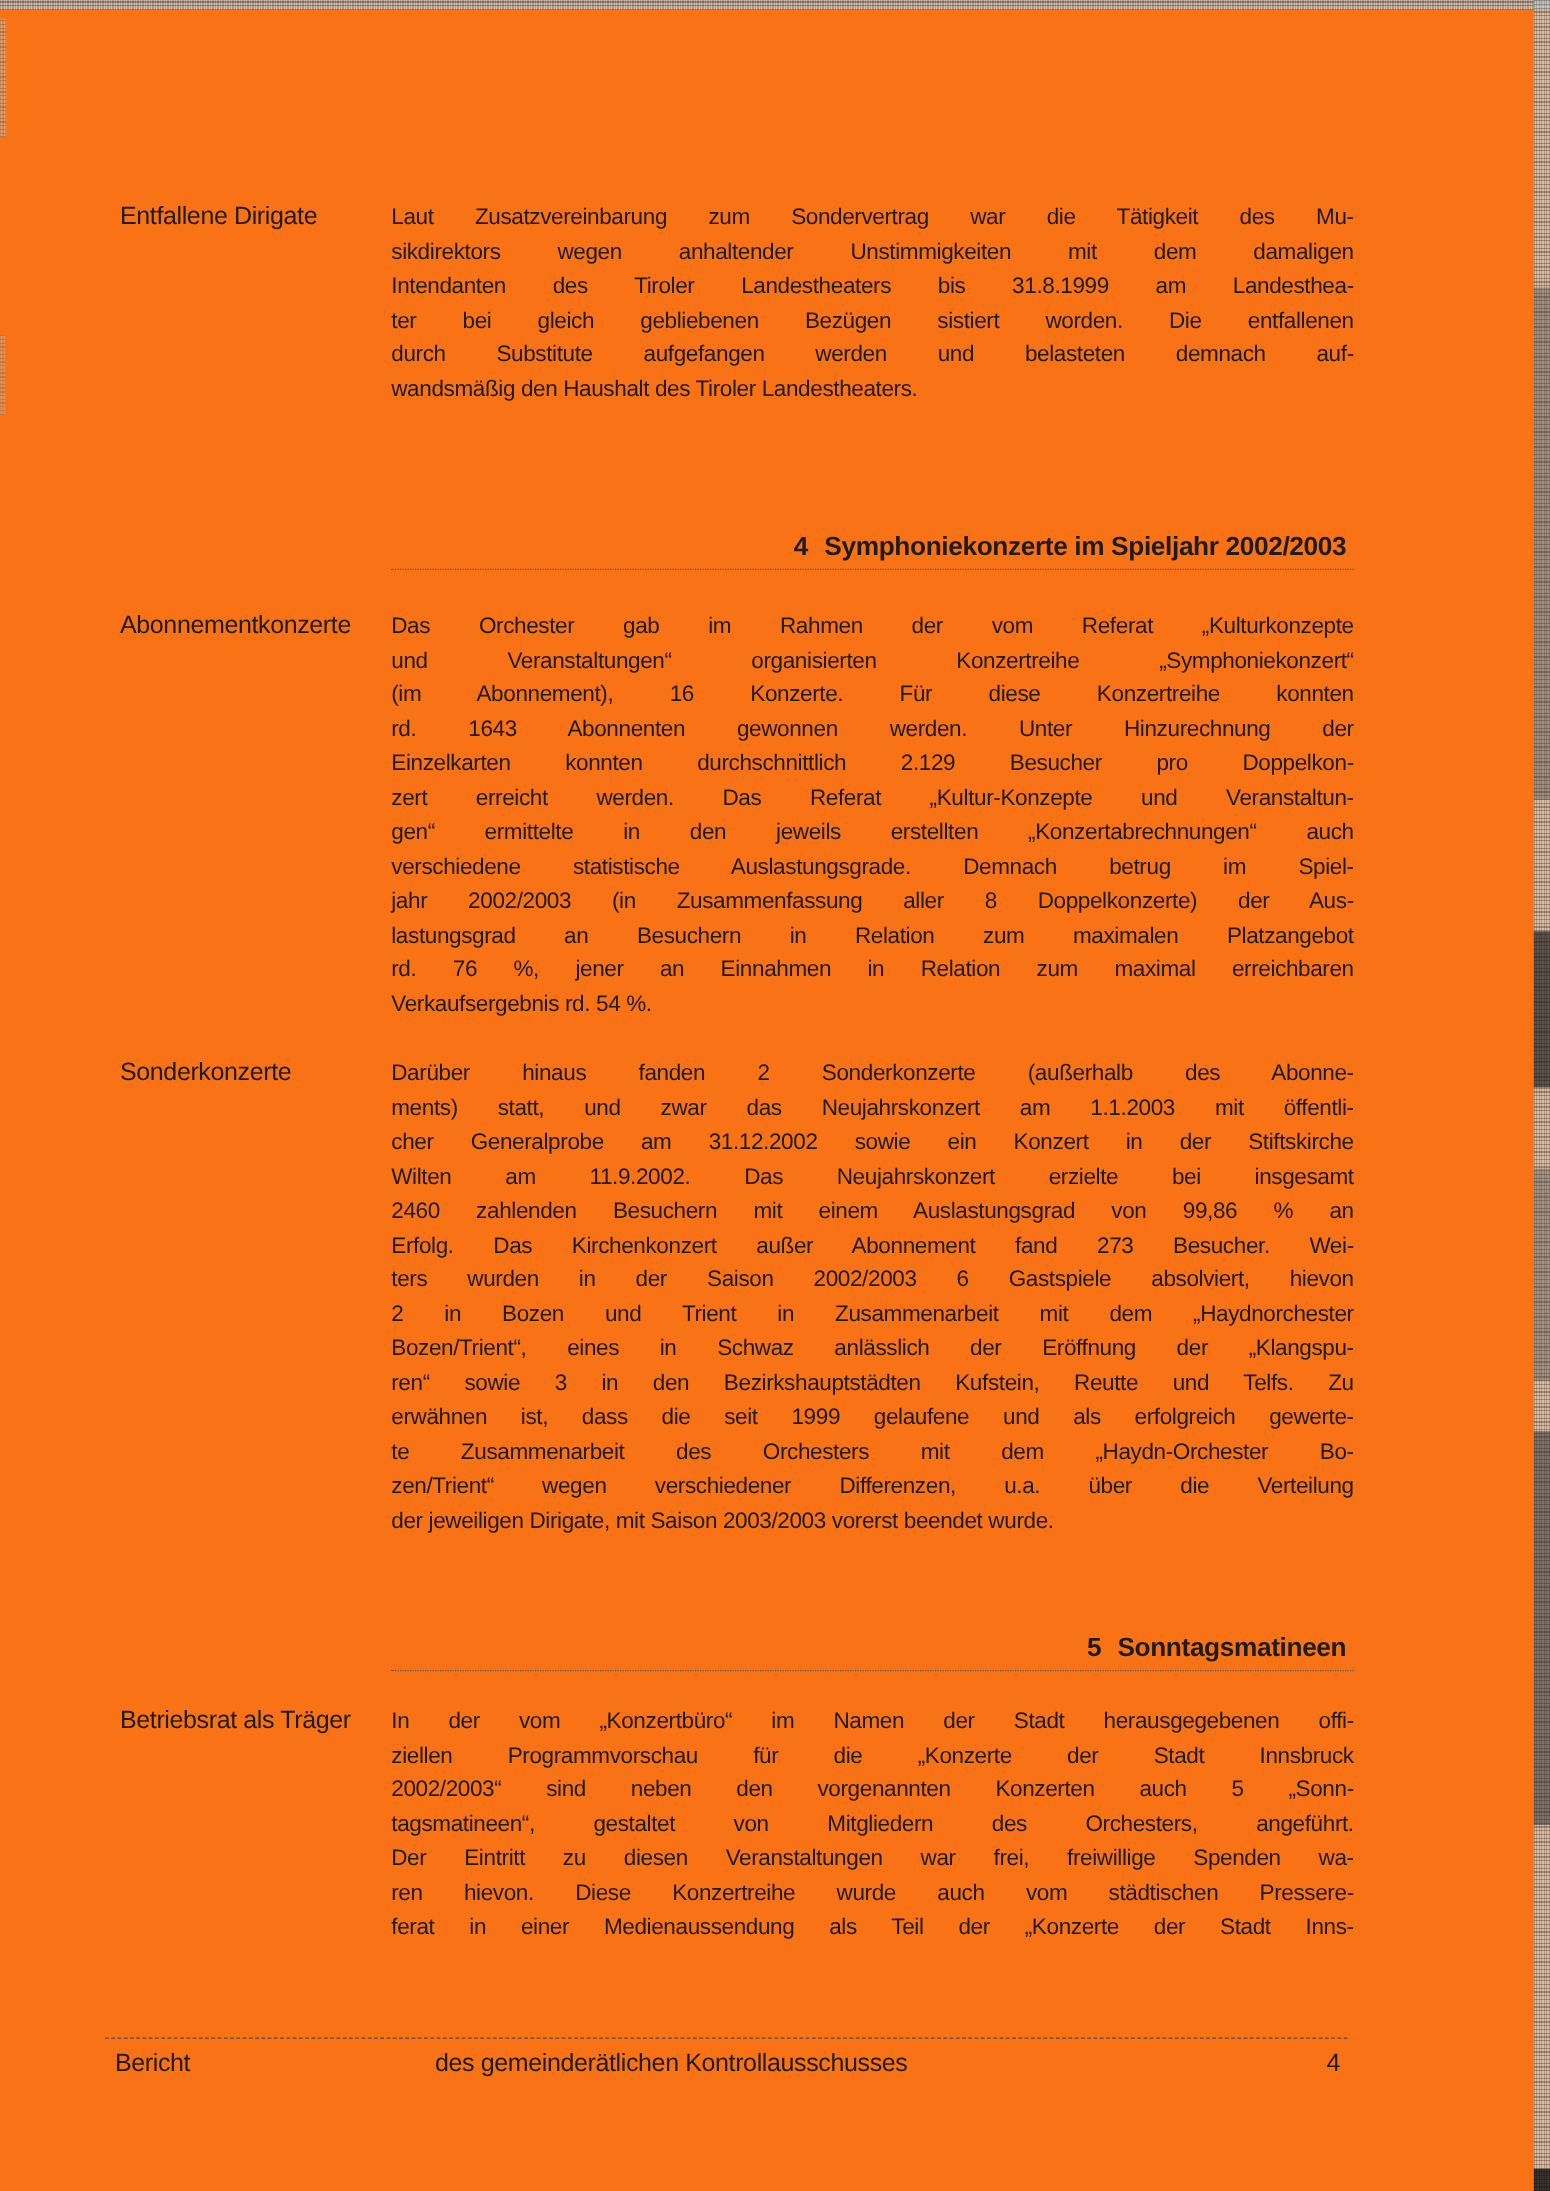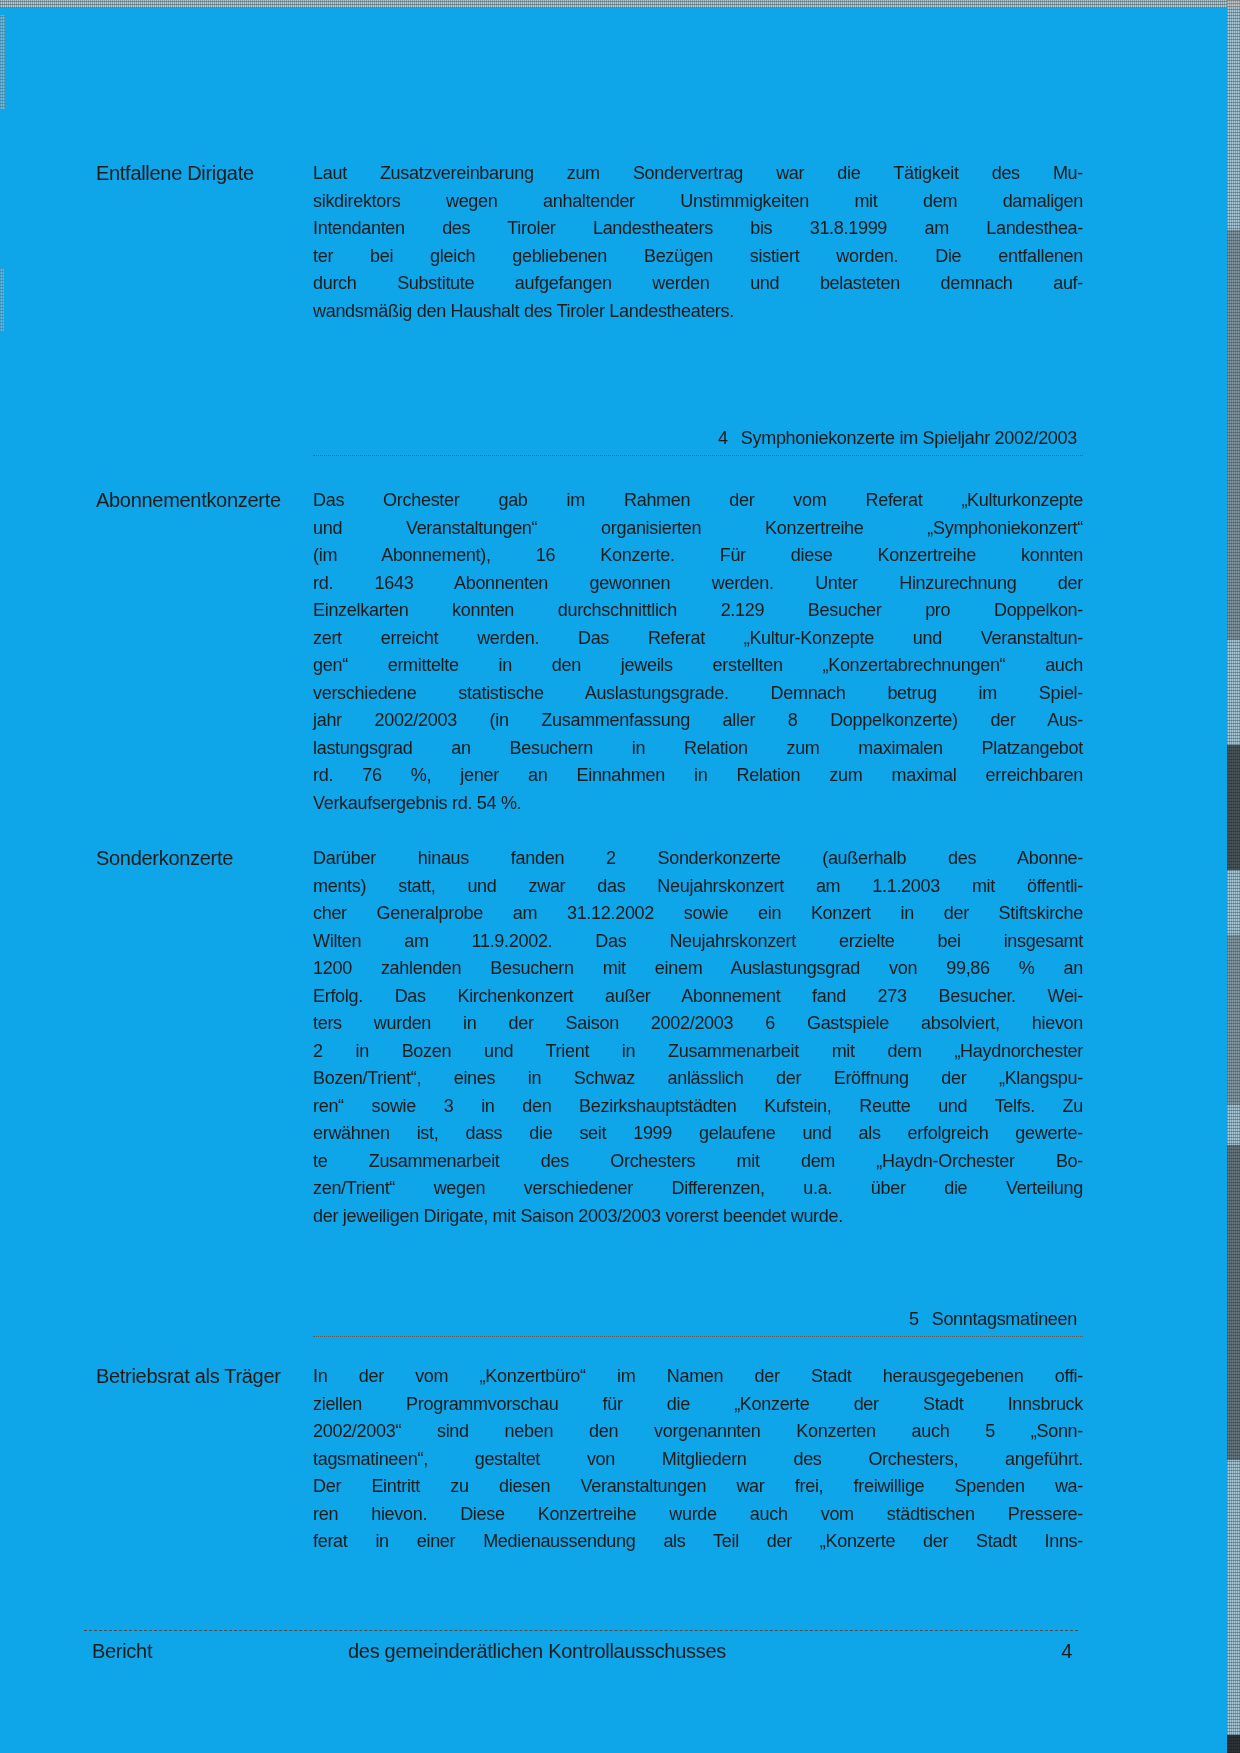--- a/index.html
+++ b/index.html
@@ -1,19 +1,19 @@
 <!DOCTYPE html>
 <html><head>
 <meta charset="utf-8">
 <style>
   html,body{margin:0;padding:0;background:#e9e9e9;}
   .page{
     position:relative;
     width:1240px;height:1753px;
-    background:#0ea5e9;
+    background:#f97316;
     font-family:"Liberation Sans", sans-serif;
     color:#1c1c1c;
     overflow:hidden;
     margin:0 auto;
   }
   
   .noise{
     background-color:#cfcfcf;
     background-image:
       repeating-linear-gradient(0deg, rgba(20,20,20,.35) 0 1px, transparent 1px 3px),
@@ -40,21 +40,21 @@
     font-size:18px;letter-spacing:-0.3px;
   }
   .line{
     line-height:27.5px;
     text-align:justify;
     text-align-last:justify;
   }
   .line.last{text-align-last:left;}
   .heading{
     position:absolute;left:313px;width:770px;margin:0;
-    font-size:18px;font-weight:normal;letter-spacing:-0.3px;
+    font-size:21px;font-weight:bold;letter-spacing:-0.3px;
     text-align:right;line-height:26px;
     border-bottom:1px dotted #5a5a5a;
     padding:0 6px 4px 0;
     box-sizing:border-box;
   }
   .heading .h-num{margin-right:13px;}
   .footer{
     position:absolute;left:84px;top:1630px;width:994px;
     border-top:1px dashed #4d4d4d;
     padding-top:9px;
@@ -113,21 +113,21 @@
       </div>
   </section>
 
   <section class="row" style="top:845px">
     <div class="margin-label">Sonderkonzerte</div>
     <div class="body-text">
         <div class="line">Darüber hinaus fanden 2 Sonderkonzerte (außerhalb des Abonne-</div>
         <div class="line">ments) statt, und zwar das Neujahrskonzert am 1.1.2003 mit öffentli-</div>
         <div class="line">cher Generalprobe am 31.12.2002 sowie ein Konzert in der Stiftskirche</div>
         <div class="line">Wilten am 11.9.2002. Das Neujahrskonzert erzielte bei insgesamt</div>
-        <div class="line">1200 zahlenden Besuchern mit einem Auslastungsgrad von 99,86 % an</div>
+        <div class="line">2460 zahlenden Besuchern mit einem Auslastungsgrad von 99,86 % an</div>
         <div class="line">Erfolg. Das Kirchenkonzert außer Abonnement fand 273 Besucher. Wei-</div>
         <div class="line">ters wurden in der Saison 2002/2003 6 Gastspiele absolviert, hievon</div>
         <div class="line">2 in Bozen und Trient in Zusammenarbeit mit dem „Haydnorchester</div>
         <div class="line">Bozen/Trient“, eines in Schwaz anlässlich der Eröffnung der „Klangspu-</div>
         <div class="line">ren“ sowie 3 in den Bezirkshauptstädten Kufstein, Reutte und Telfs. Zu</div>
         <div class="line">erwähnen ist, dass die seit 1999 gelaufene und als erfolgreich gewerte-</div>
         <div class="line">te Zusammenarbeit des Orchesters mit dem „Haydn-Orchester Bo-</div>
         <div class="line">zen/Trient“ wegen verschiedener Differenzen, u.a. über die Verteilung</div>
         <div class="line last">der jeweiligen Dirigate, mit Saison 2003/2003 vorerst beendet wurde.</div>
       </div>

